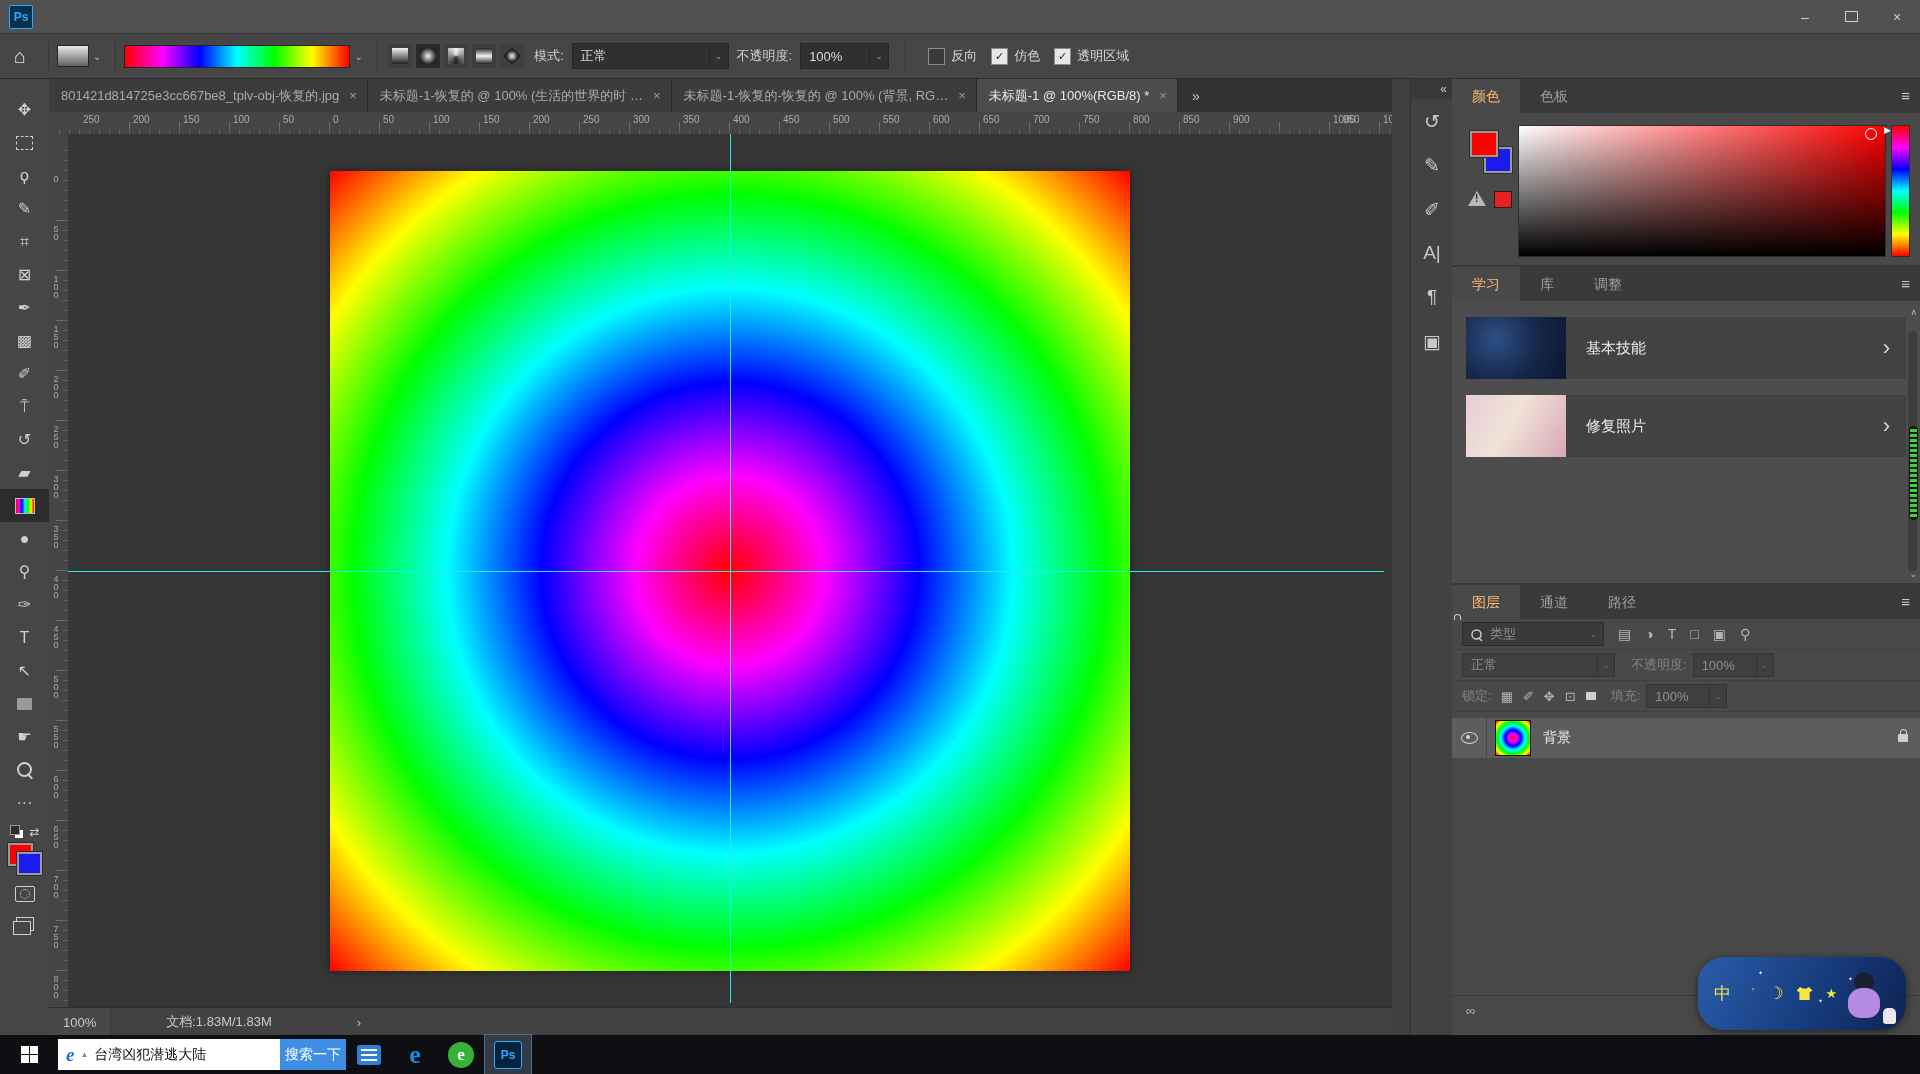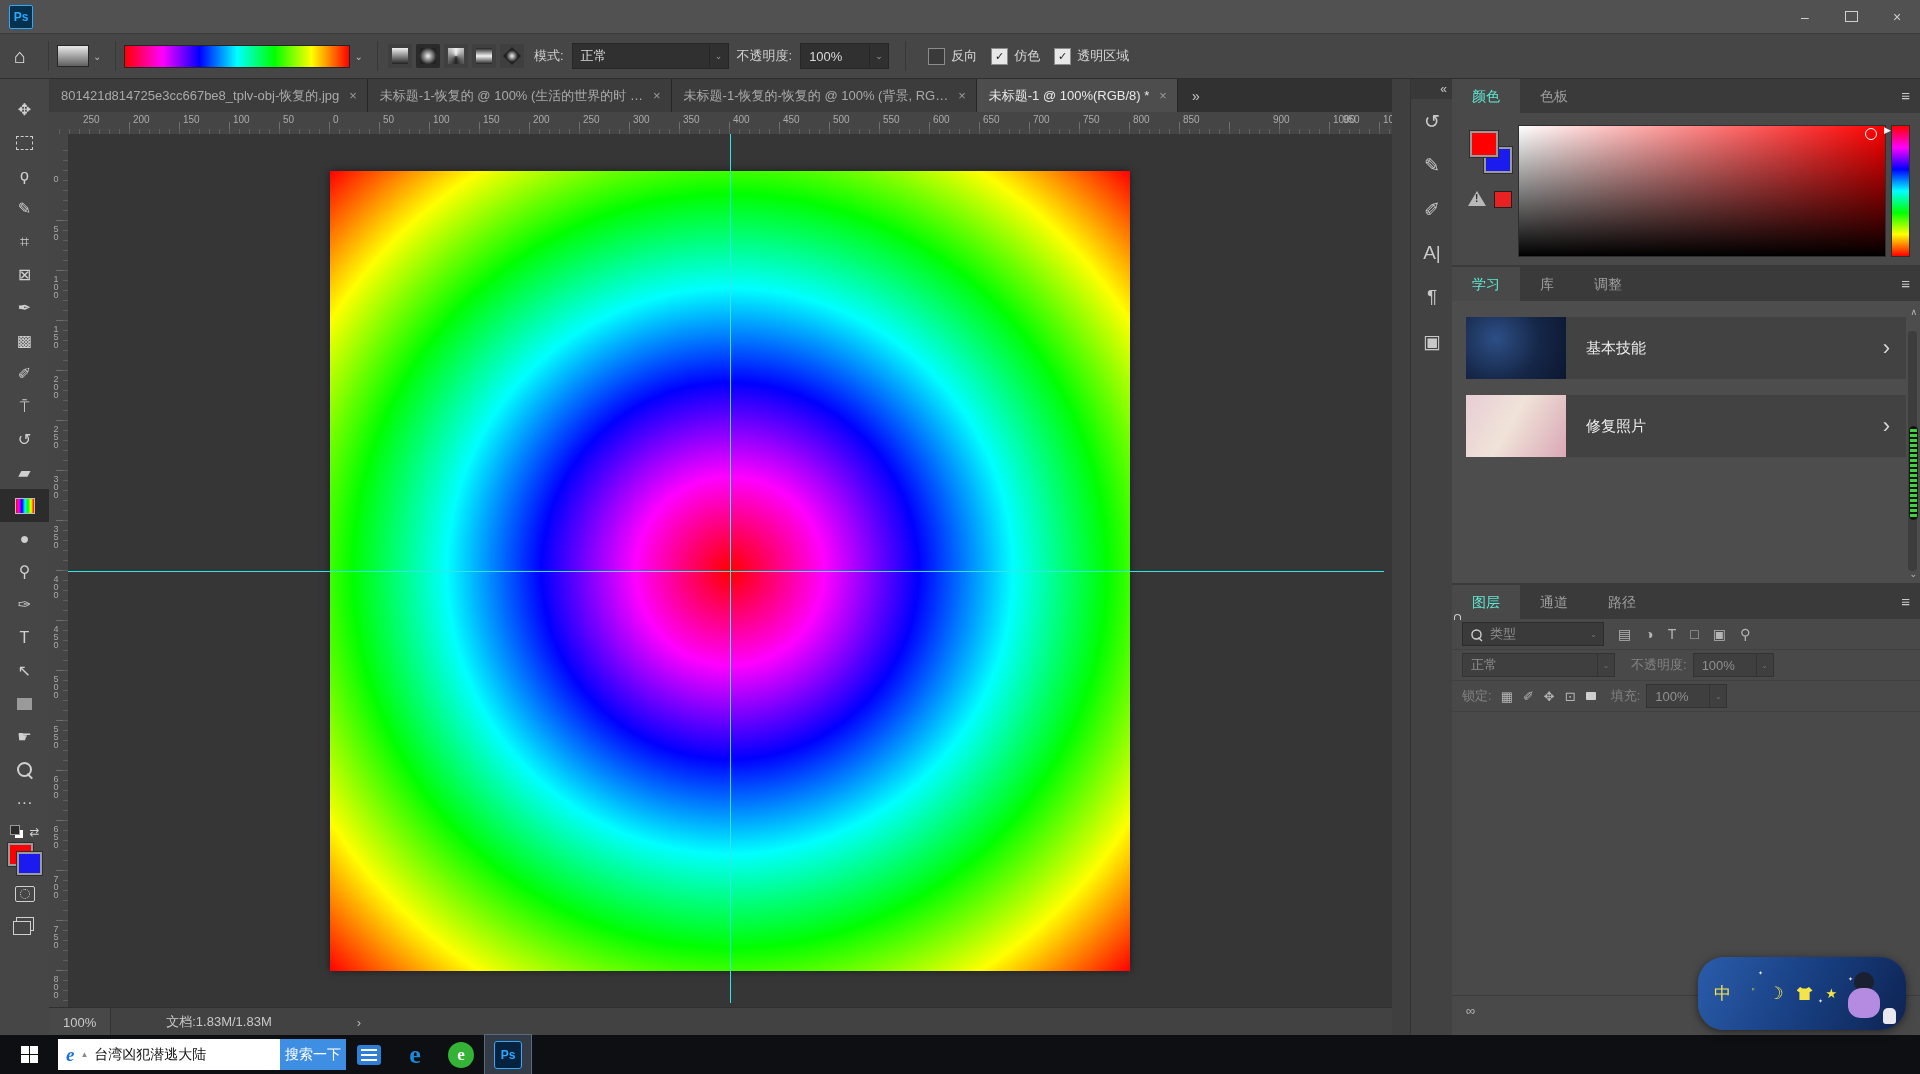--- a/index.html
+++ b/index.html
@@ -86,21 +86,21 @@
   .zoomfield{padding:0 14px;color:#c9c9c9;font-size:13px;border-right:1px solid #353535;height:100%;display:flex;align-items:center;background:#484848;}
   .docinfo{margin-left:55px;color:#c9c9c9;font-size:13px;}
   .statchev{margin-left:85px;color:#b9b9b9;font-size:13px;}
   
   .iconstrip{left:1410px;top:79px;width:42px;height:956px;background:#424242;border-left:1px solid #333;border-right:1px solid #333;}
   .collapsebtn{width:42px;height:20px;background:#383838;color:#c9c9c9;display:flex;align-items:center;justify-content:flex-end;padding-right:6px;box-sizing:border-box;font-size:12px;}
   .stripico{width:42px;height:44px;display:flex;align-items:center;justify-content:center;color:#c9c9c9;font-size:19px;}
   .panels{left:1452px;top:79px;width:468px;height:956px;background:#494949;}
   .ptabs{display:flex;background:#3a3a3a;height:34px;align-items:flex-end;position:relative;}
   .ptab{padding:0 20px;height:34px;line-height:34px;color:#9f9f9f;font-size:14px;background:#3a3a3a;}
-  .ptab.active{background:#494949;color:#5eead4;}
+  .ptab.active{background:#494949;color:#fdba74;}
   .pmenu{position:absolute;right:10px;top:8px;color:#c9c9c9;font-size:15px;}
   
   .colorbody{position:relative;height:152px;background:#494949;}
   .fgswatch{position:absolute;left:18px;top:18px;width:24px;height:22px;border:2px solid #9a9a9a;outline:1px solid #2e2e2e;z-index:2;}
   .bgswatch{position:absolute;left:32px;top:34px;width:24px;height:22px;border:2px solid #9a9a9a;outline:1px solid #2e2e2e;}
   .warn{position:absolute;left:16px;top:78px;width:0;height:0;border-left:9px solid transparent;border-right:9px solid transparent;border-bottom:15px solid #b9b9b9;}
   .warn::after{content:"!";position:absolute;left:-2px;top:2px;font-size:10px;color:#303030;font-weight:bold;}
   .warnsw{position:absolute;left:42px;top:78px;width:16px;height:15px;border:1px solid #202020;}
   .colorfield{position:absolute;left:66px;top:12px;width:366px;height:130px;border:1px solid #2e2e2e;}
   .fieldmarker{position:absolute;right:8px;top:2px;width:10px;height:10px;border:1.5px solid #fff;border-radius:50%;}
@@ -358,21 +358,21 @@
       <span class="rlabel" style="left: 684px;">400</span>
       <span class="rlabel" style="left: 734px;">450</span>
       <span class="rlabel" style="left: 784px;">500</span>
       <span class="rlabel" style="left: 834px;">550</span>
       <span class="rlabel" style="left: 884px;">600</span>
       <span class="rlabel" style="left: 934px;">650</span>
       <span class="rlabel" style="left: 984px;">700</span>
       <span class="rlabel" style="left: 1034px;">750</span>
       <span class="rlabel" style="left: 1084px;">800</span>
       <span class="rlabel" style="left: 1134px;">850</span>
-      <span class="rlabel" style="left: 1224px;">900</span>
+      <span class="rlabel" style="left: 1184px;">900</span>
       <span class="rlabel" style="left: 1280px; margin-left: 14px;">950</span>
       <span class="rlabel" style="left: 1284px;">1000</span>
       <span class="rlabel" style="left: 1334px;">1050</span>
     </div>
   <div class="rulerleft" id="ruler-left">
       <span class="rlabelv" style="top: 40px;">0</span>
       <span class="rlabelv" style="top: 90px;">50</span>
       <span class="rlabelv" style="top: 140px;">100</span>
       <span class="rlabelv" style="top: 190px;">150</span>
       <span class="rlabelv" style="top: 240px;">200</span>
@@ -492,20 +492,28 @@
             <span class="lockico">▦</span>
             <span class="lockico">✐</span>
             <span class="lockico">✥</span>
             <span class="lockico">⊡</span>
           </span>
         <span class="locksmall" style="position:static;margin:0 5px;display:inline-block;"></span>
         <span class="dim" style="margin-left:10px;">填充:</span>
         <span class="dfield" style="width:46px;margin-left:6px;">100%</span>
         <span class="dfieldsep">⌄</span>
       </div>
+      <div class="layerrow">
+        <span class="eyecol">
+            <span class="eye"></span>
+          </span>
+        <span class="layerthumb" id="layer-thumb" style="background: radial-gradient(circle, rgb(255, 0, 0), rgb(255, 0, 255), rgb(0, 0, 255), rgb(0, 255, 255), rgb(0, 255, 0), rgb(255, 255, 0), rgb(255, 0, 0));"></span>
+        <span class="layername">背景</span>
+        <span class="locksmall"></span>
+      </div>
       <div class="layersbottom">
         <span>∞</span>
       </div>
     </div>
   </div>
 
   <div class="abs taskbar">
     <div class="startbtn">
         <span class="winlogo">
           <b></b>

